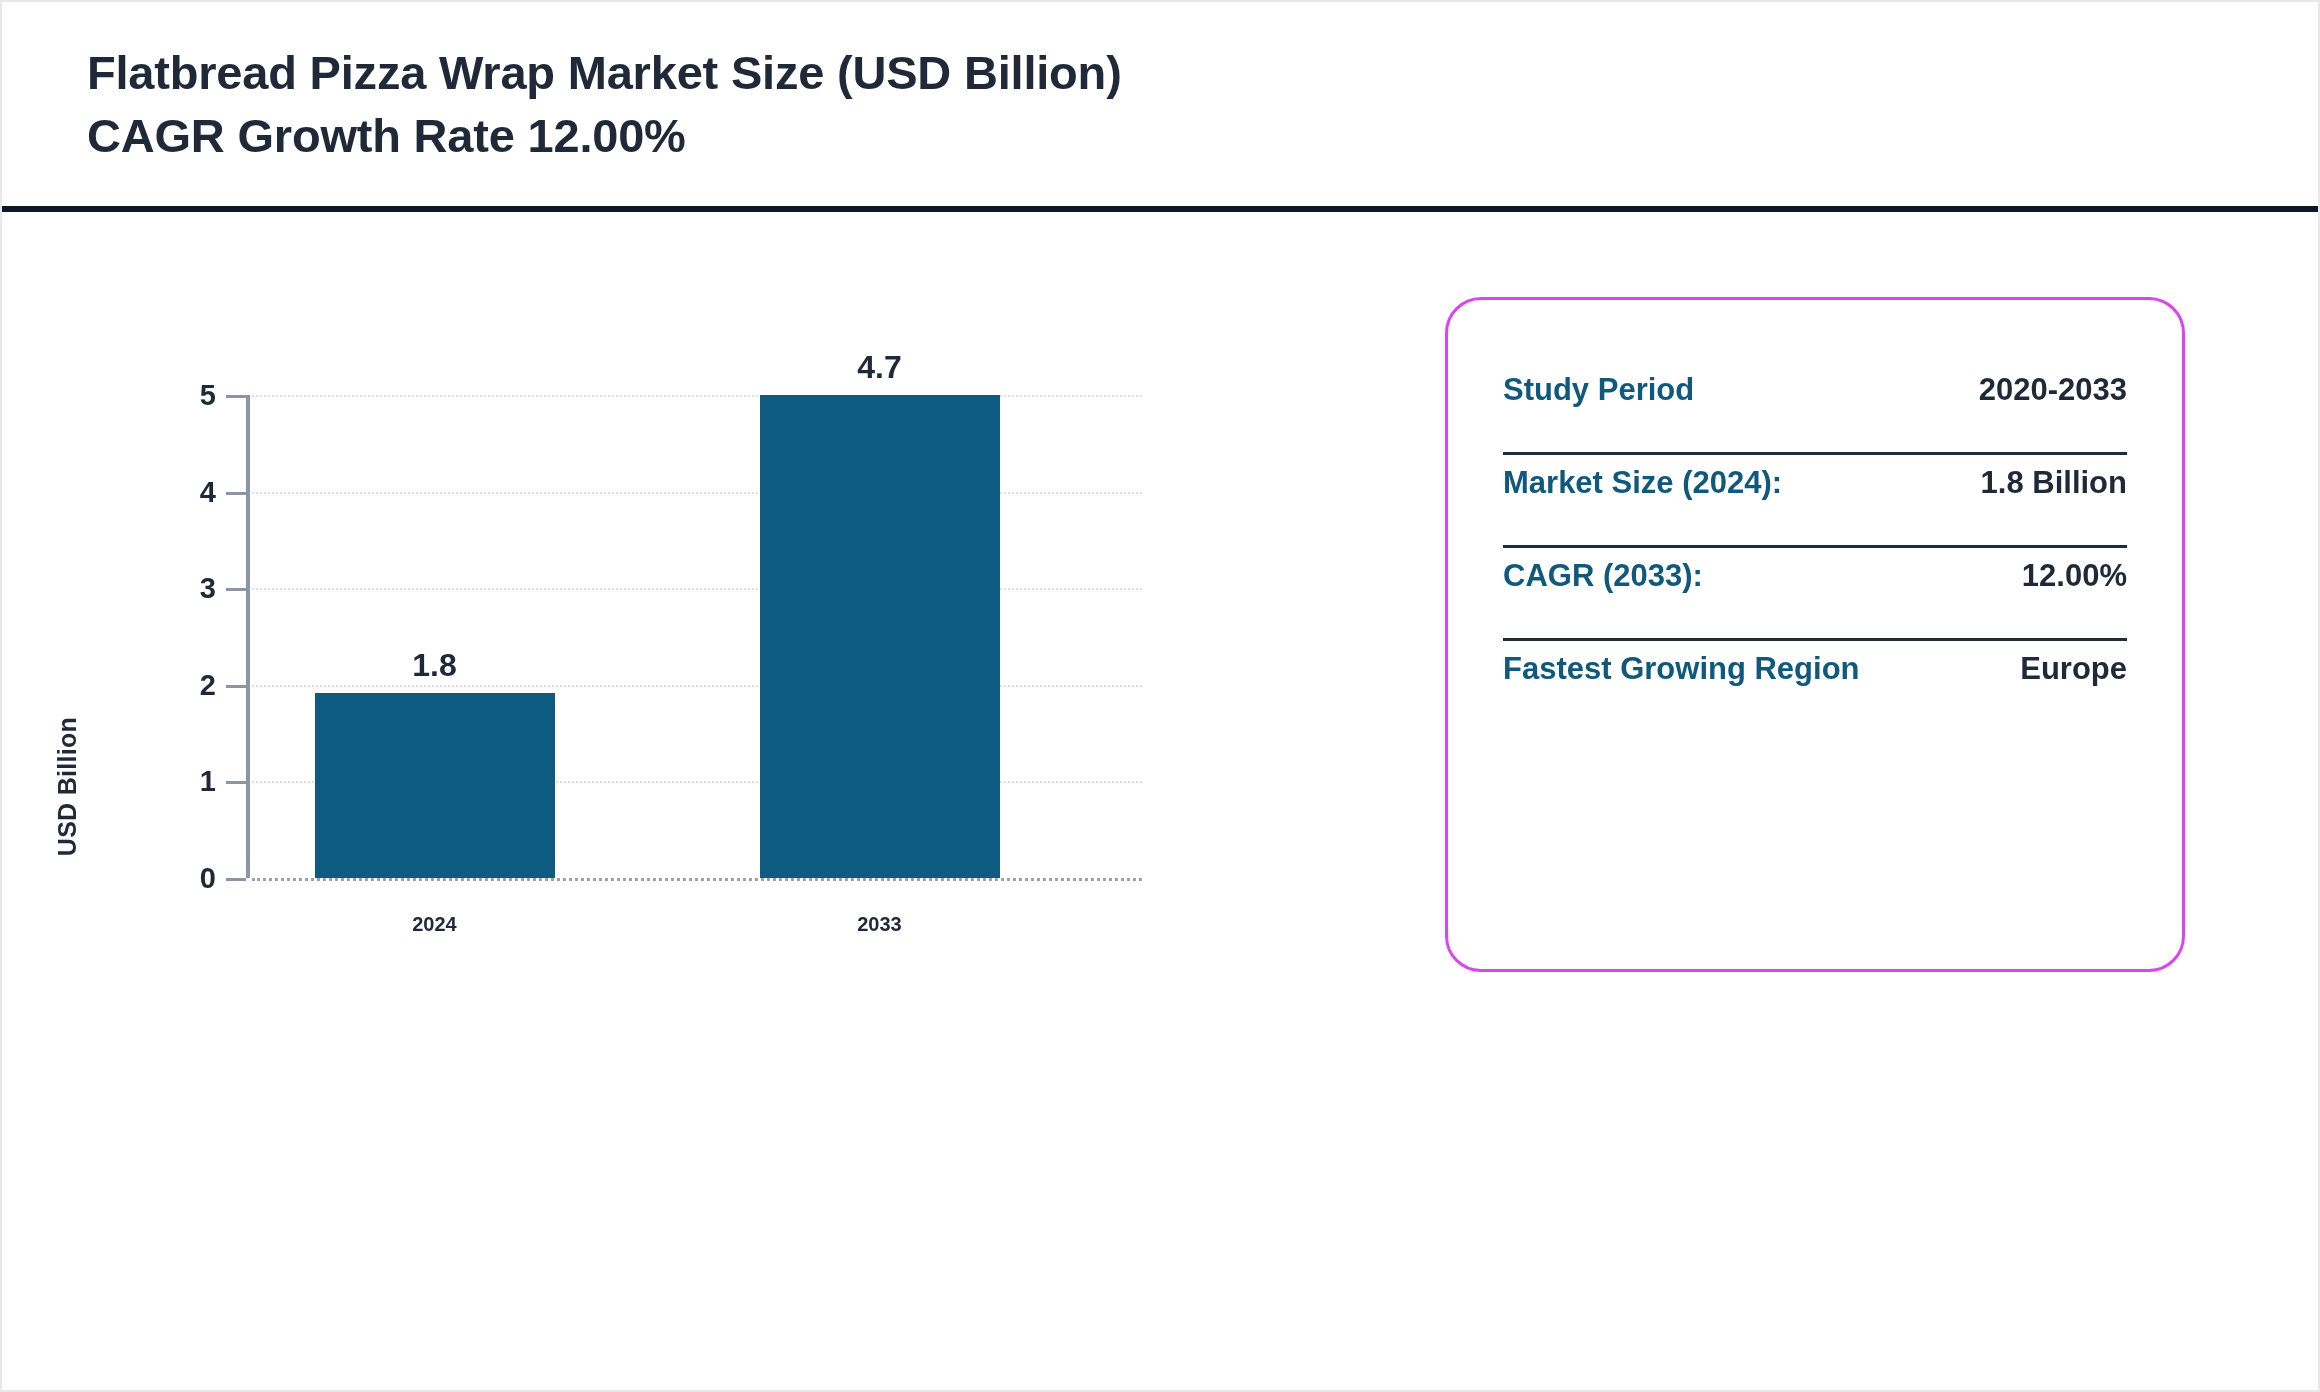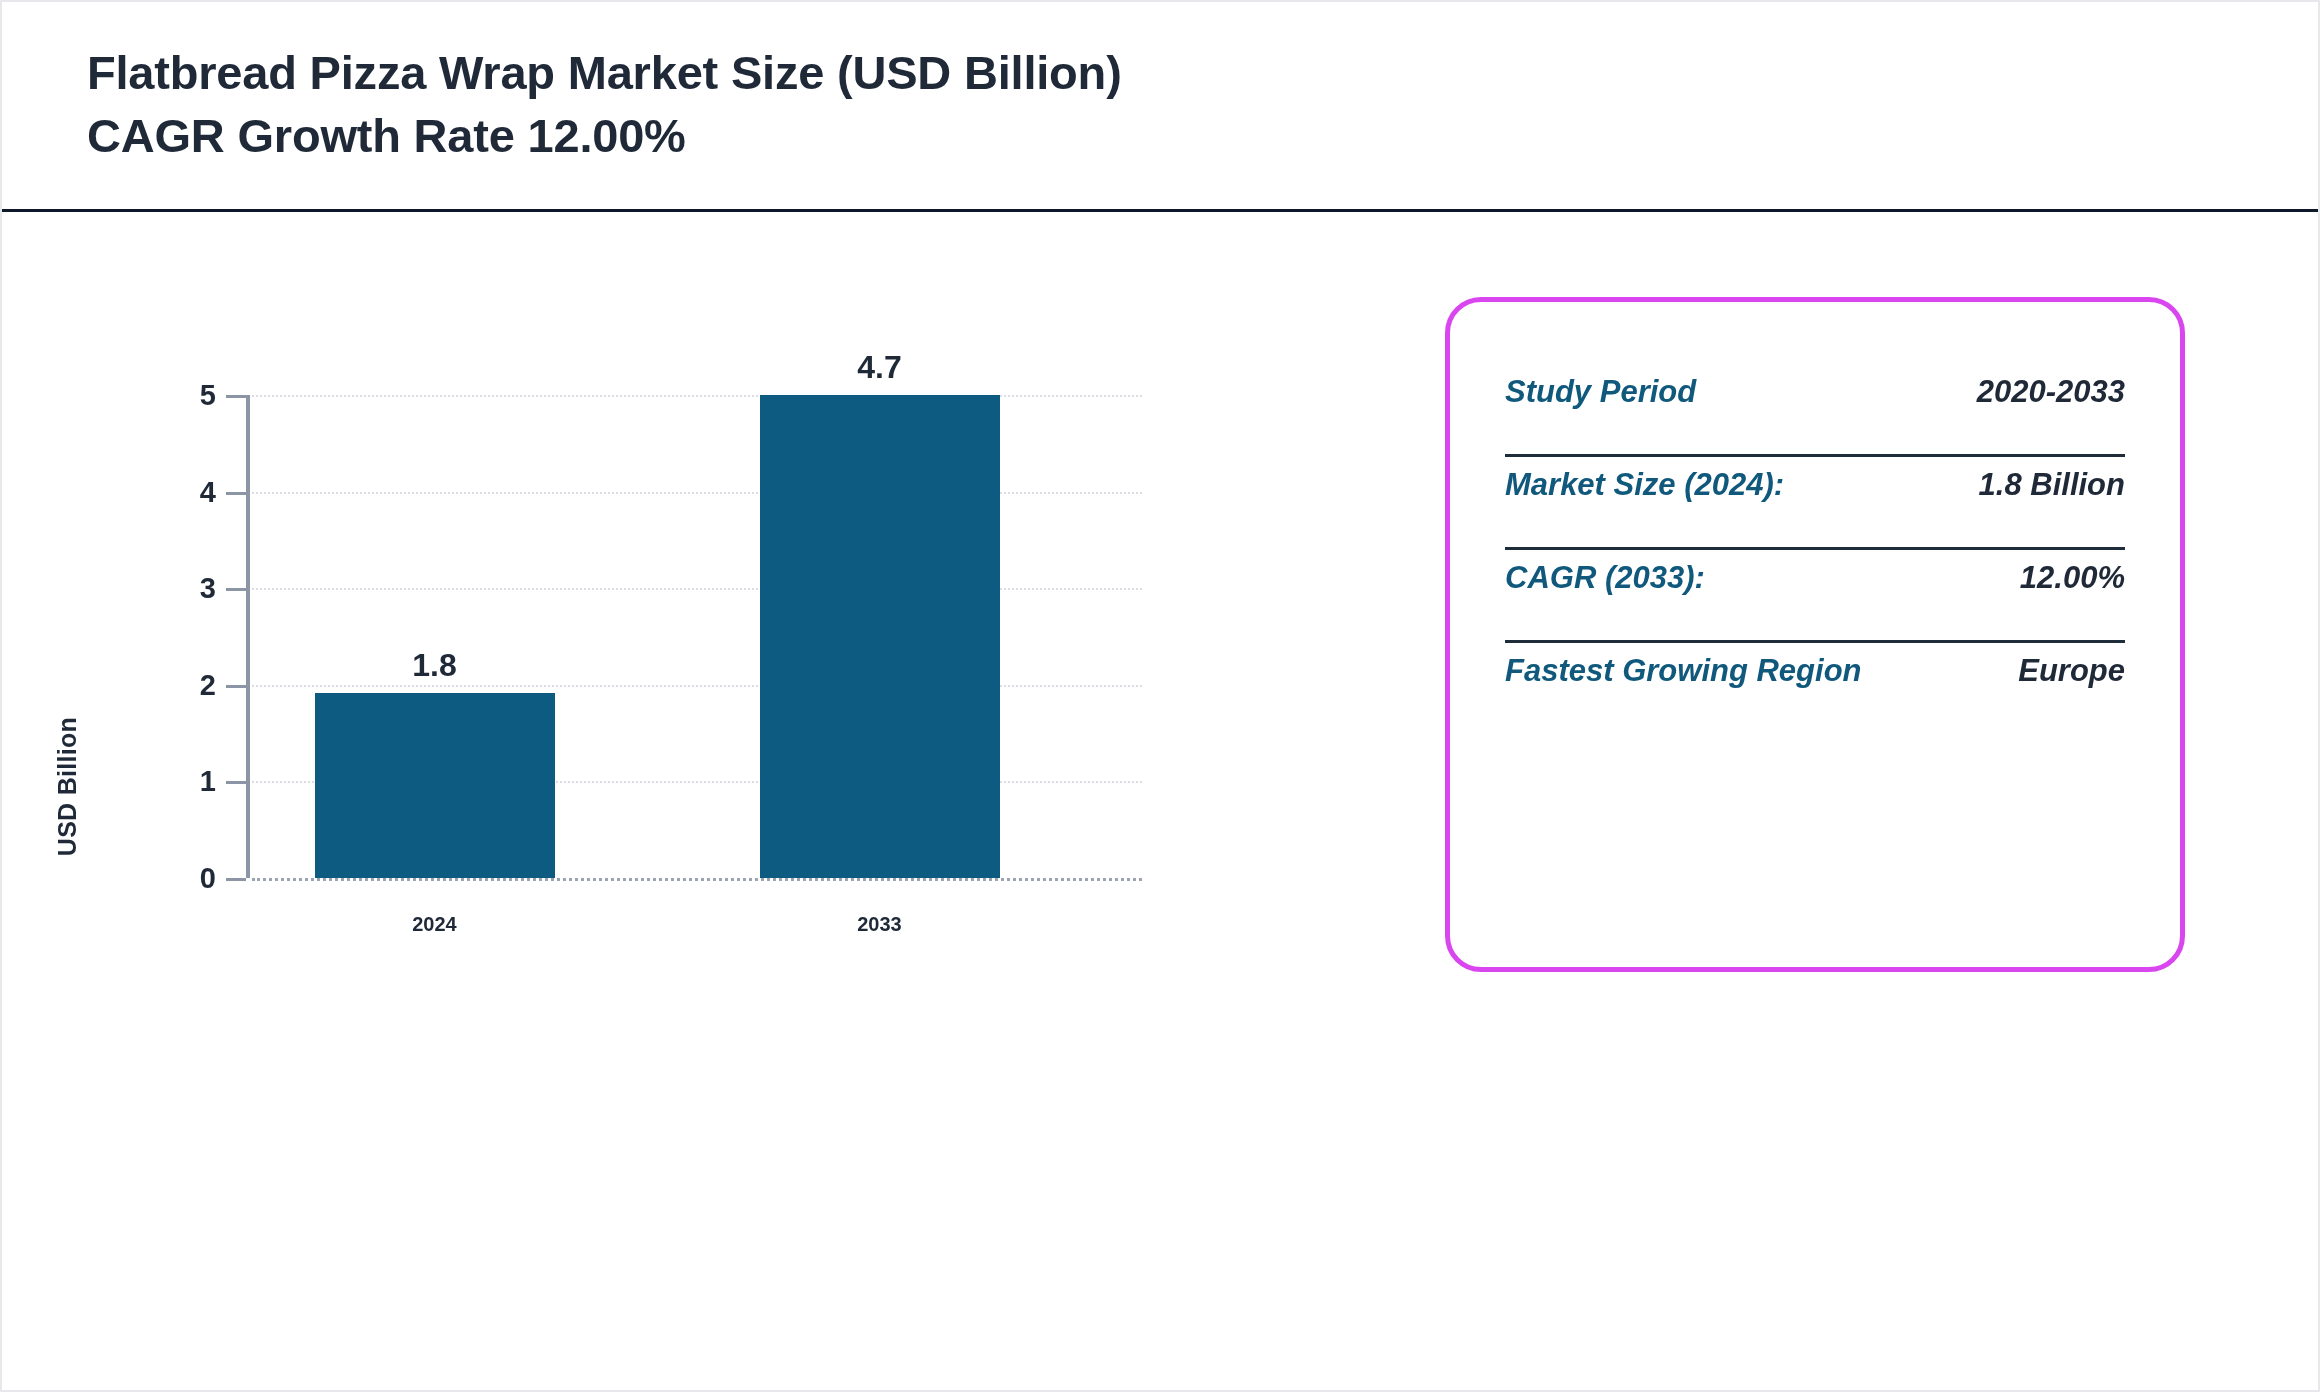--- a/index.html
+++ b/index.html
@@ -20,21 +20,21 @@
     overflow: hidden;
   }
 
   
   #header {
     position: absolute;
     left: 0; top: 0;
     width: 100%;
     height: 210px;
     box-sizing: border-box;
-    border-bottom: 3px solid #0f172a;
+    border-bottom: 6px solid #0f172a;
   }
   #title-block {
     position: absolute;
     left: 85px;
     top: 40px;
     width: 1500px;
   }
   .title-line {
     font-size: 47px;
     font-weight: bold;
@@ -172,24 +172,23 @@
   }
 
   
   #info-card {
     position: absolute;
     left: 1443px;
     top: 295px;
     width: 740px;
     height: 675px;
     box-sizing: border-box;
-    border: 5px solid #d946ef;
+    border: 3px solid #d946ef;
     border-radius: 36px;
     padding: 62px 55px 0 55px;
-    font-style: italic;
   }
   .card-row {
     display: flex;
     align-items: baseline;
     justify-content: space-between;
     height: 93px;
     border-bottom: 3px solid #1f2c3a;
     padding-top: 10px;
     box-sizing: border-box;
   }

